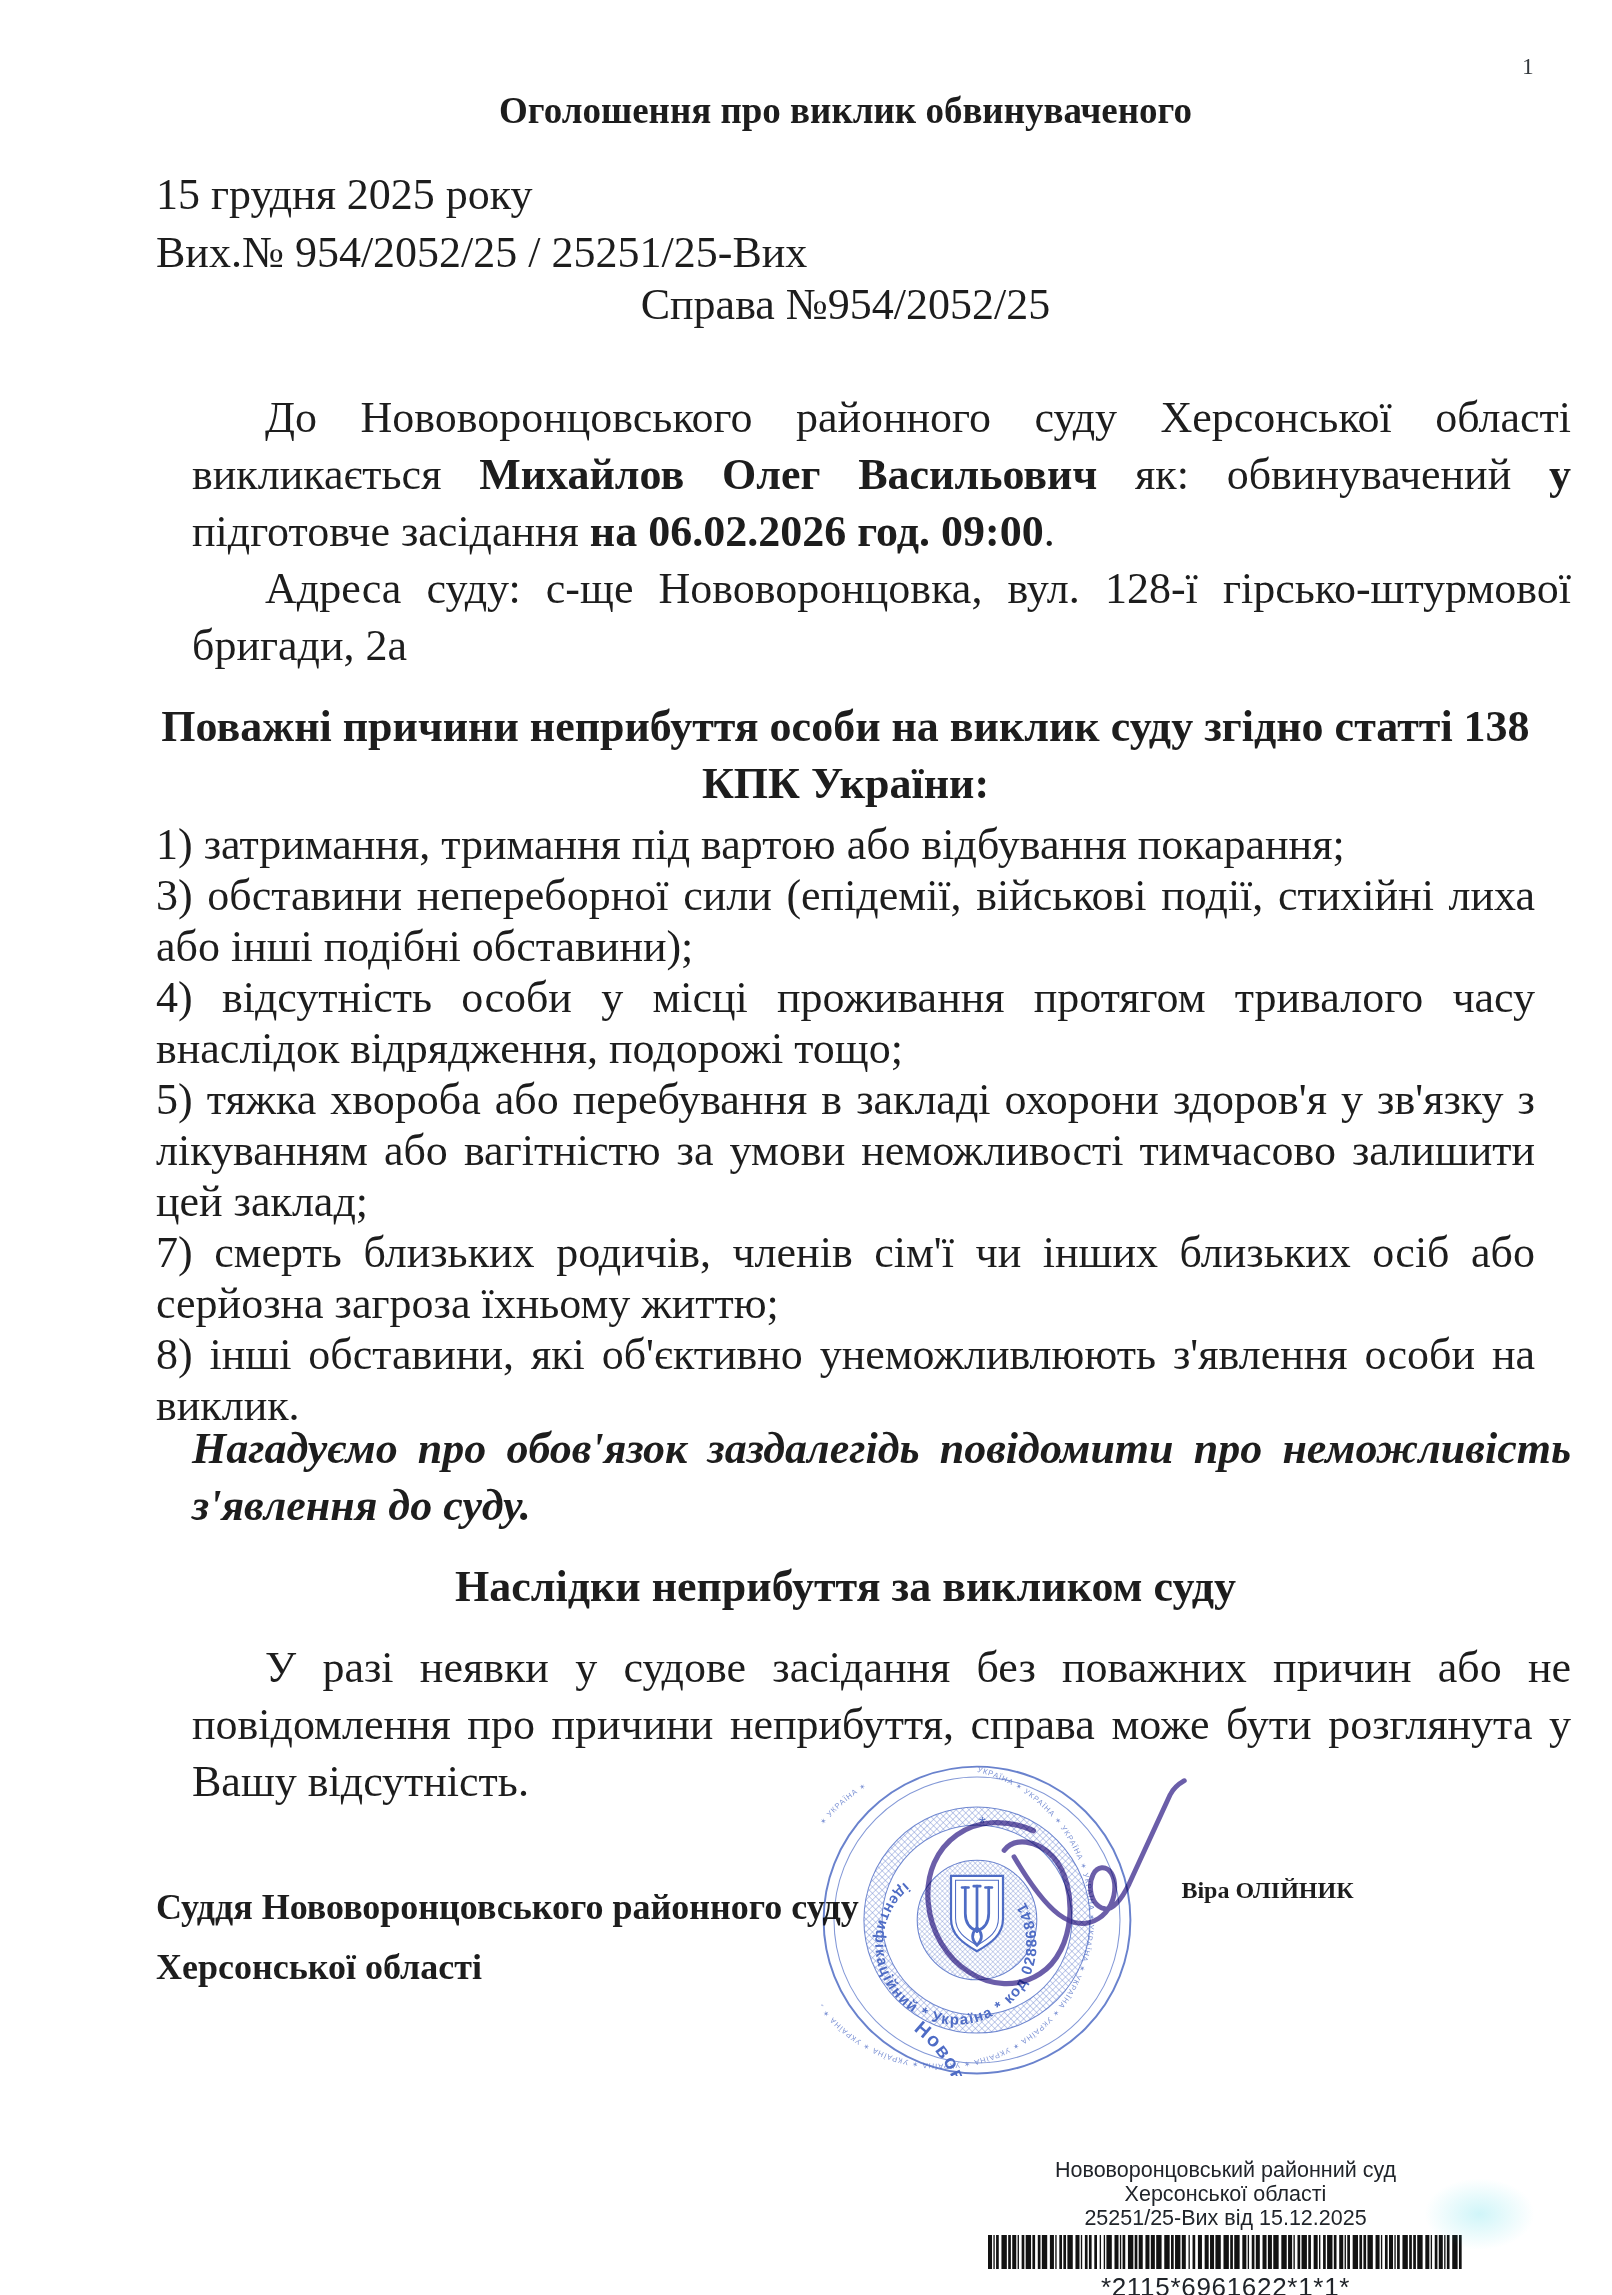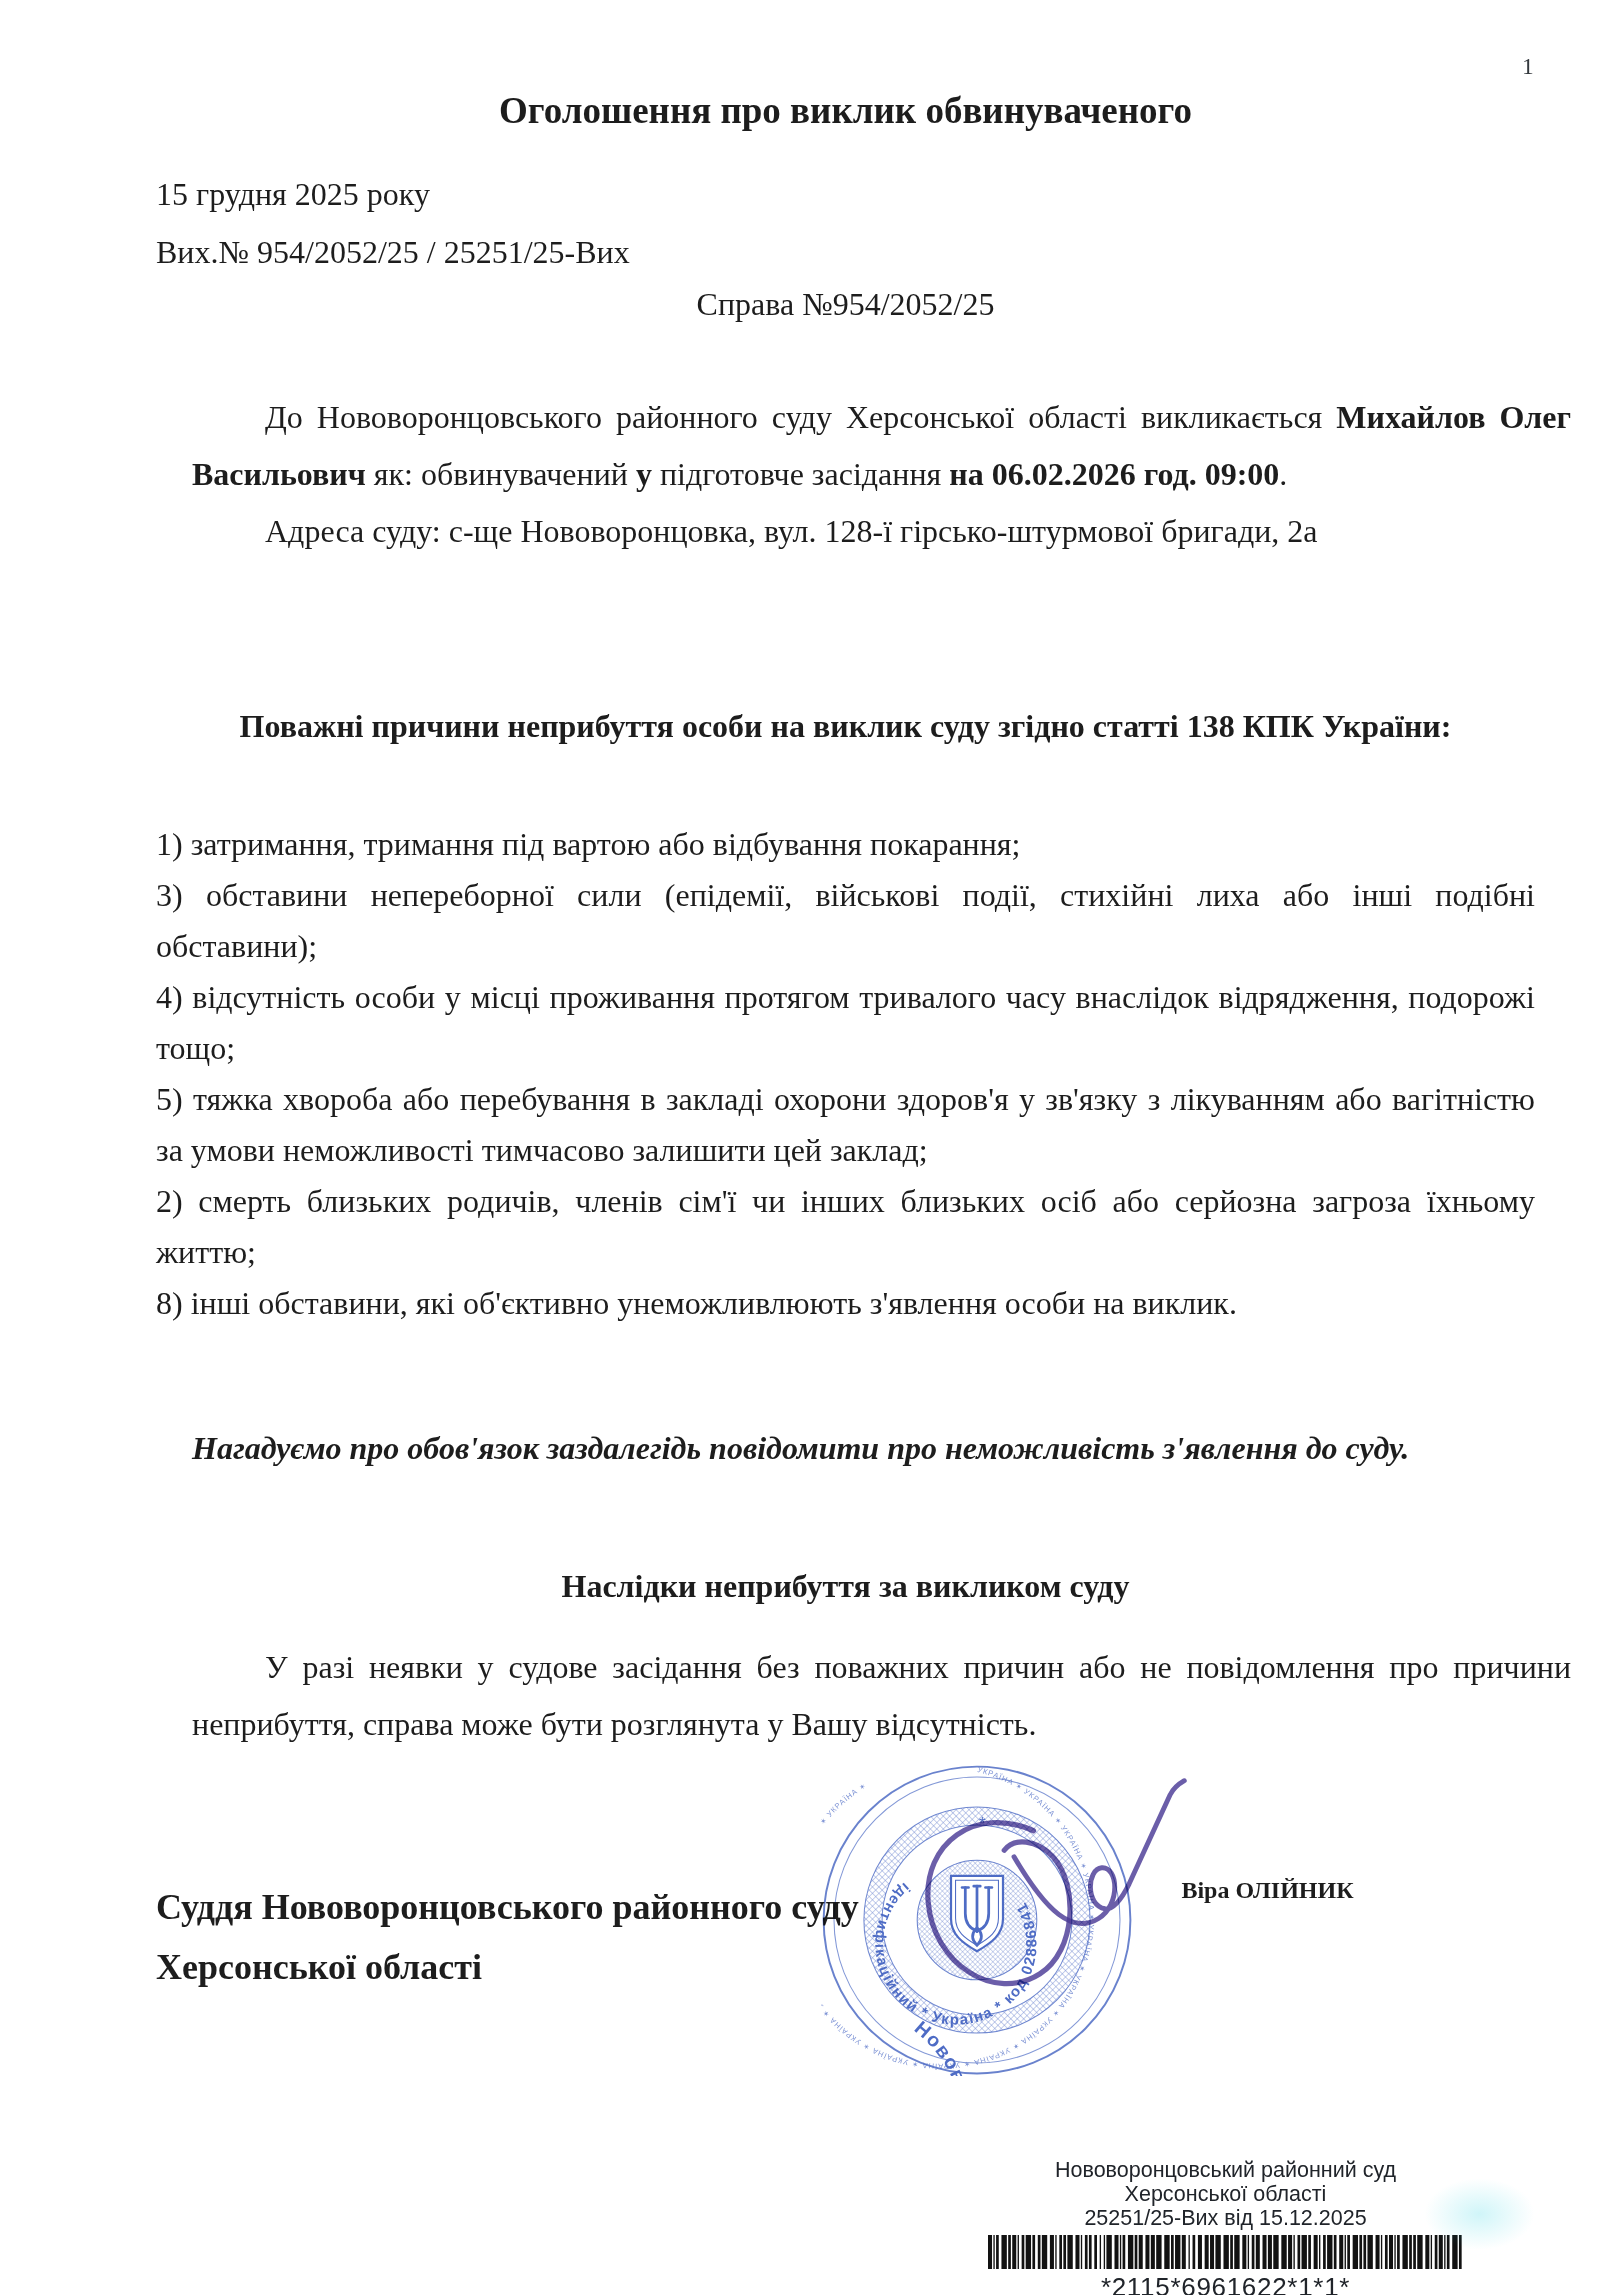--- a/index.html
+++ b/index.html
@@ -3,21 +3,21 @@
 <meta charset="utf-8">
 <style>
   html,body{margin:0;padding:0;}
   body{
     width:1613px;height:2295px;position:relative;overflow:hidden;
     background:#ffffff;
     font-family:"Liberation Serif","DejaVu Serif",serif;
     color:var(--ink,#1d1d1d);
   }
   .abs{position:absolute;}
-  .textblock{left:156px;width:1379px;font-size:32px;line-height:57px;}
+  .textblock{left:156px;width:1379px;font-size:44px;line-height:57px;}
   .center{text-align:center;}
   .right{text-align:center;}
   .just{text-align:justify;margin-left:36px;}
   .indent{text-indent:73px;}
   p{margin:0;}
 
   #page-num{top:53px;left:1522px;font-size:23.4px;color:#33383d;}
 
   #doc-title{top:82px;font-weight:bold;font-size:37px;}
   #date-line{top:166px;}
@@ -64,21 +64,21 @@
   <p class="indent"><span>До Нововоронцовського районного суду Херсонської області викликається </span><b>Михайлов Олег Васильович</b><span> як: обвинувачений </span><b>у</b><span> підготовче засідання </span><b>на 06.02.2026 год. 09:00</b><span>.</span></p>
   <p class="indent">Адреса суду: с-ще Нововоронцовка, вул. 128-ї гірсько-штурмової бригади, 2а</p>
 </div>
 
 <div id="reasons-heading" class="abs textblock center">Поважні причини неприбуття особи на виклик суду згідно статті 138 КПК України:</div>
 <div id="reasons-list" class="abs textblock">
   <div class="reason">1) затримання, тримання під вартою або відбування покарання;</div>
   <div class="reason">3) обставини непереборної сили (епідемії, військові події, стихійні лиха або інші подібні обставини);</div>
   <div class="reason">4) відсутність особи у місці проживання протягом тривалого часу внаслідок відрядження, подорожі тощо;</div>
   <div class="reason">5) тяжка хвороба або перебування в закладі охорони здоров'я у зв'язку з лікуванням або вагітністю за умови неможливості тимчасово залишити цей заклад;</div>
-  <div class="reason">2) смерть близьких родичів, членів сім'ї чи інших близьких осіб або серйозна загроза їхньому життю;</div>
+  <div class="reason">7) смерть близьких родичів, членів сім'ї чи інших близьких осіб або серйозна загроза їхньому життю;</div>
   <div class="reason">8) інші обставини, які об'єктивно унеможливлюють з'явлення особи на виклик.</div>
 </div>
 
 <div id="reminder" class="abs textblock just">Нагадуємо про обов'язок заздалегідь повідомити про неможливість з'явлення до суду.</div>
 
 <div id="consequences-heading" class="abs textblock center">Наслідки неприбуття за викликом суду</div>
 <div id="consequences-text" class="abs textblock just indent">У разі неявки у судове засідання без поважних причин або не повідомлення про причини неприбуття, справа може бути розглянута у Вашу відсутність.</div>
 
 <div id="judge-block" class="abs">
   <div>Суддя Нововоронцовського районного суду</div>

